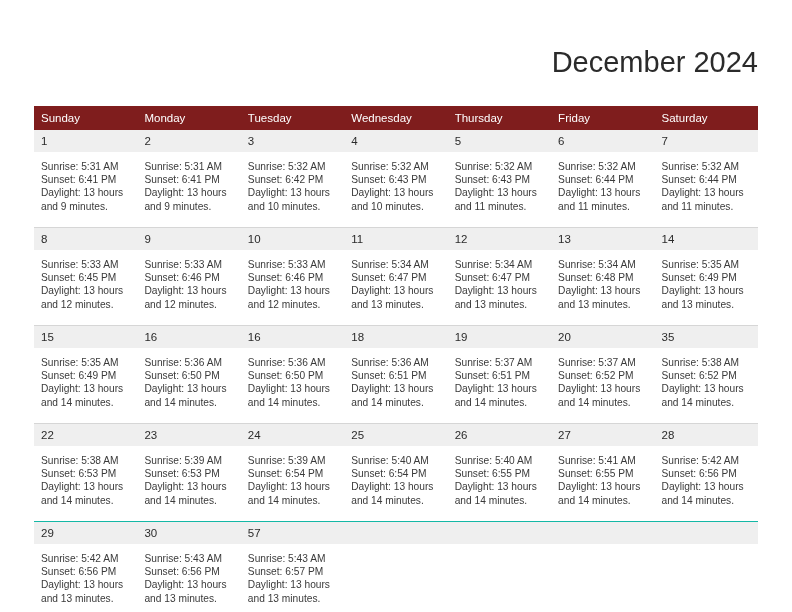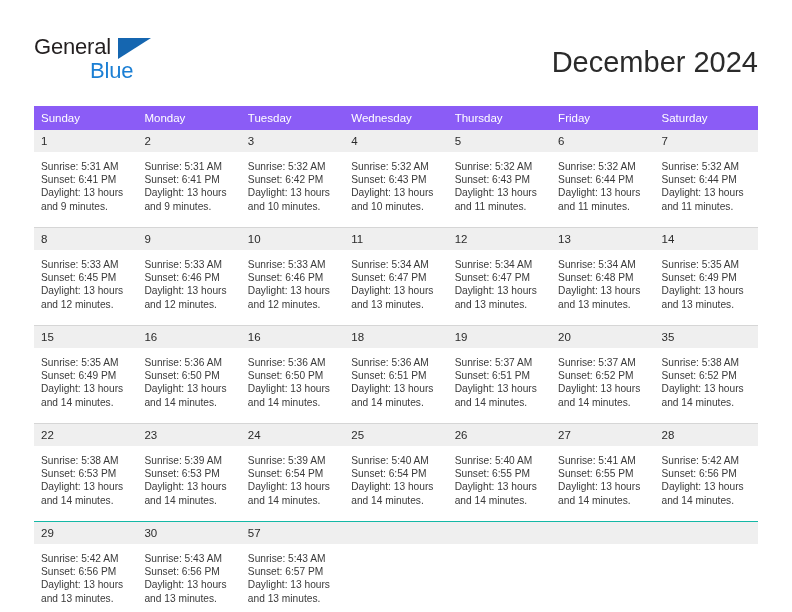--- a/index.html
+++ b/index.html
@@ -89,21 +89,21 @@
   
   .calendar {
     position: absolute;
     left: 34px;
     top: 106px;
     width: 724px;
     border-collapse: collapse;
     table-layout: fixed;
   }
   .calendar th {
-    background: #8b5cf6;
+    background: #7f1d1d;
     color: #ffffff;
     font-size: 11.5px;
     font-weight: normal;
     text-align: left;
     padding: 5px 0 5px 7px;
     line-height: 14px;
     border: none;
   }
   .calendar td {
     vertical-align: top;
@@ -144,25 +144,20 @@
     white-space: nowrap;
   }
 </style>
 </head>
 <body>
 
 <div class="page">
 
   <div class="header">
 
-    <div class="logo">
-      <span class="logo-general">General</span>
-      <span class="logo-triangle"></span>
-      <span class="logo-blue">Blue</span>
-    </div>
 
     <div class="title-wrap">
       <div class="cal-title">December 2024</div>
     </div>
 
   </div>
 
   <table class="calendar">
     <thead>
       <tr>

